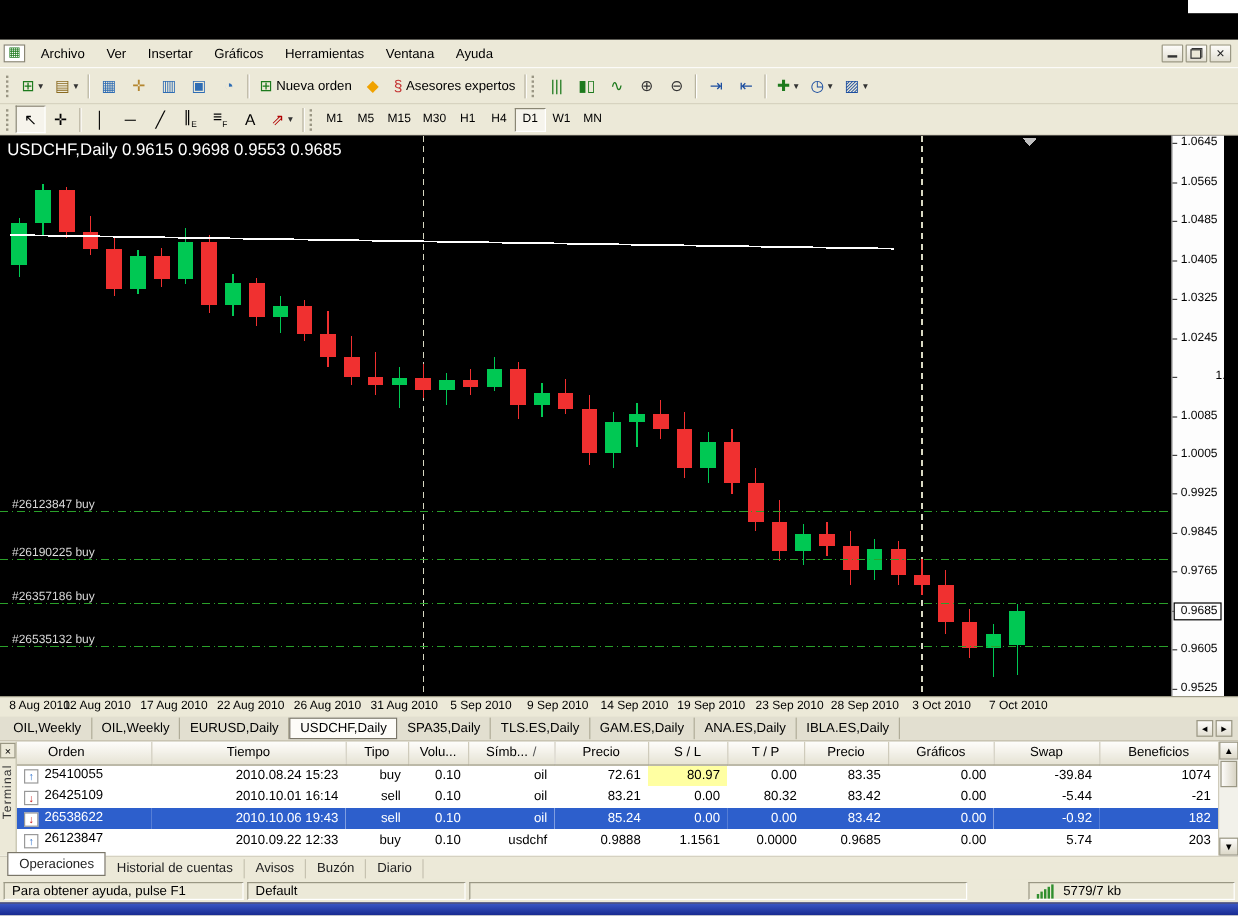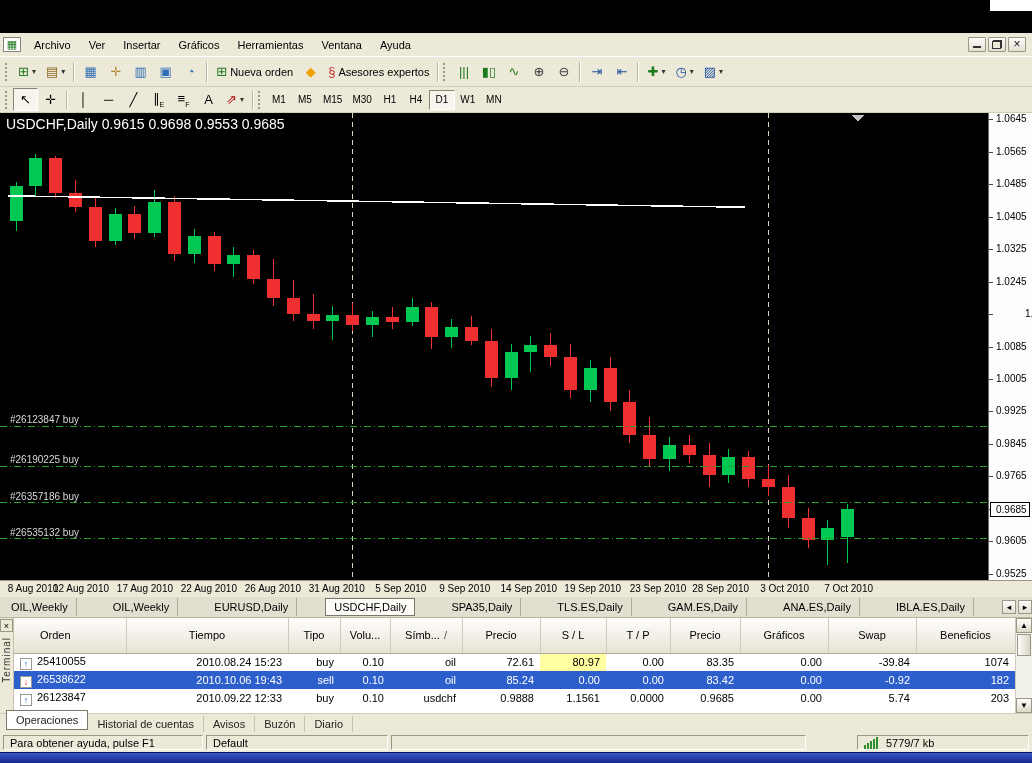--- a/index.html
+++ b/index.html
@@ -35,43 +35,43 @@
   .tb-dd { font-size:8px; color:#333; }
   .tb-label { font-size:11px; white-space:nowrap; }
   .tfbtn { min-width:26px; height:20px; display:inline-flex; align-items:center; justify-content:center; font-size:10px; padding:0 4px; border:1px solid transparent; }
   .tfbtn.pressed { border:1px solid; border-color:#8a8674 #fff #fff #8a8674; background:#f6f4ec; }
 
   
   .chart-region { position:relative; height:467px; background:#000; }
   #chart-svg { position:absolute; left:0; top:0; background:#000; }
   svg text { font-family:"Liberation Sans","DejaVu Sans",sans-serif; }
   .chart-ohlc { position:absolute; left:6px; top:3px; color:#fff; font-size:14px; z-index:3; }
-  .price-scale { position:absolute; right:0; top:0; width:44px; height:467px; background:#fdfdfd; border-left:1px solid #6a6a6a; z-index:2; }
+  .price-scale { position:absolute; right:12px; top:0; width:44px; height:467px; background:#fdfdfd; border-left:1px solid #6a6a6a; z-index:2; }
   .ps-label { position:absolute; left:0; padding-left:7px; font-size:10px; color:#000; }
   .ps-label::before { content:""; position:absolute; left:0; top:6px; width:4px; height:1px; background:#444; }
   .ps-current { position:absolute; left:1px; right:2px; border:1px solid #000; background:#fff; font-size:10px; padding:1px 0 1px 5px; z-index:3; }
 
   .date-axis { position:relative; height:17px; background:#ece9d8; border-top:1px solid #9a9784; font-size:10px; overflow:hidden; }
   .da-label { position:absolute; top:2px; width:66px; text-align:center; white-space:nowrap; }
 
   
-  .chart-tabs { height:21px; background:#e2dfd0; display:flex; align-items:center; padding:0 3px; border-bottom:1px solid #b8b4a0;gap:28px; }
+  .chart-tabs { height:21px; background:#e2dfd0; display:flex; align-items:center; padding:0 3px; border-bottom:1px solid #b8b4a0; }
   .ctab { padding:3px 8px; border-right:1px solid #b0ac98; white-space:nowrap; cursor:default; }
   .ctab.active { background:#fdfcf8; border:1px solid #7a7668; padding:2px 8px; margin-top:0; }
   .ctab-scroll { margin-left:auto; display:flex; gap:2px; padding-right:2px; }
   .ctab-arrow { width:14px; height:14px; font-size:9px; line-height:13px; text-align:center; border:1px solid #9a9784; background:linear-gradient(#fdfcfa,#e2dfd2); }
 
   
   .terminal { height:95px; display:flex; background:#fff; position:relative; }
   .terminal-side { width:14px; background:#ece9d8; border-right:1px solid #c4c0ac; display:flex; flex-direction:column; align-items:center; flex:none; }
   .terminal-close { width:13px; height:13px; font-size:9px; line-height:10px; text-align:center; padding:0; border:1px solid #9a9784; background:#ece9d8; margin-top:1px; }
   .terminal-vlabel { writing-mode:vertical-rl; transform:rotate(180deg); font-size:10px; color:#333; margin-top:5px; letter-spacing:1px; }
   .terminal-body { width:1001px; overflow:hidden; flex:none; }
   table.orders { border-collapse:collapse; table-layout:fixed; width:1001px; font-size:11px; }
-  table.orders th { height:35px; font-weight:normal; background:linear-gradient(#fefdfb,#e6e3d4); border-right:1px solid #cfcbbb; border-bottom:1px solid #b0ac98; padding:0 6px; text-align:center; white-space:nowrap; overflow:hidden; }
+  table.orders th { height:19px; font-weight:normal; background:linear-gradient(#fefdfb,#e6e3d4); border-right:1px solid #cfcbbb; border-bottom:1px solid #b0ac98; padding:0 6px; text-align:center; white-space:nowrap; overflow:hidden; }
   table.orders th.ord { text-align:left; padding-left:26px; }
   table.orders td { height:18px; padding:0 6px; white-space:nowrap; overflow:hidden; }
   table.orders td.num { text-align:right; }
   table.orders td.hl { background:#ffffa2;margin-top:36px; }
   table.orders tr.selected td { background:#2d5fcc; color:#fff; }
   .ord-ic { display:inline-block; width:12px; height:12px; border:1px solid #999; background:#fff; font-size:9px; line-height:11px; text-align:center; vertical-align:-2px; margin-right:5px; }
   .ord-ic.buy { color:#1560c8; }
   .ord-ic.sell { color:#cc2020; }
   .sort-ind { color:#555; margin-left:4px; }
   .terminal-scrollbar { width:17px; background:#f2f1ea; border-left:1px solid #cfcbbb; display:flex; flex-direction:column; flex:none; }
@@ -446,20 +446,34 @@
               <td class="num">0.10</td>
               <td class="num">oil</td>
               <td class="num">72.61</td>
               <td class="num hl">80.97</td>
               <td class="num">0.00</td>
               <td class="num">83.35</td>
               <td class="num">0.00</td>
               <td class="num">-39.84</td>
               <td class="num">1074</td>
             </tr>
+            <tr>
+              <td class="ord"><span class="ord-ic sell">↓</span><span>26425109</span></td>
+              <td class="num">2010.10.01 16:14</td>
+              <td class="num">sell</td>
+              <td class="num">0.10</td>
+              <td class="num">oil</td>
+              <td class="num">83.21</td>
+              <td class="num">0.00</td>
+              <td class="num">80.32</td>
+              <td class="num">83.42</td>
+              <td class="num">0.00</td>
+              <td class="num">-5.44</td>
+              <td class="num">-21</td>
+            </tr>
             <tr class="selected">
               <td class="ord"><span class="ord-ic sell">↓</span><span>26538622</span></td>
               <td class="num">2010.10.06 19:43</td>
               <td class="num">sell</td>
               <td class="num">0.10</td>
               <td class="num">oil</td>
               <td class="num">85.24</td>
               <td class="num">0.00</td>
               <td class="num">0.00</td>
               <td class="num">83.42</td>

